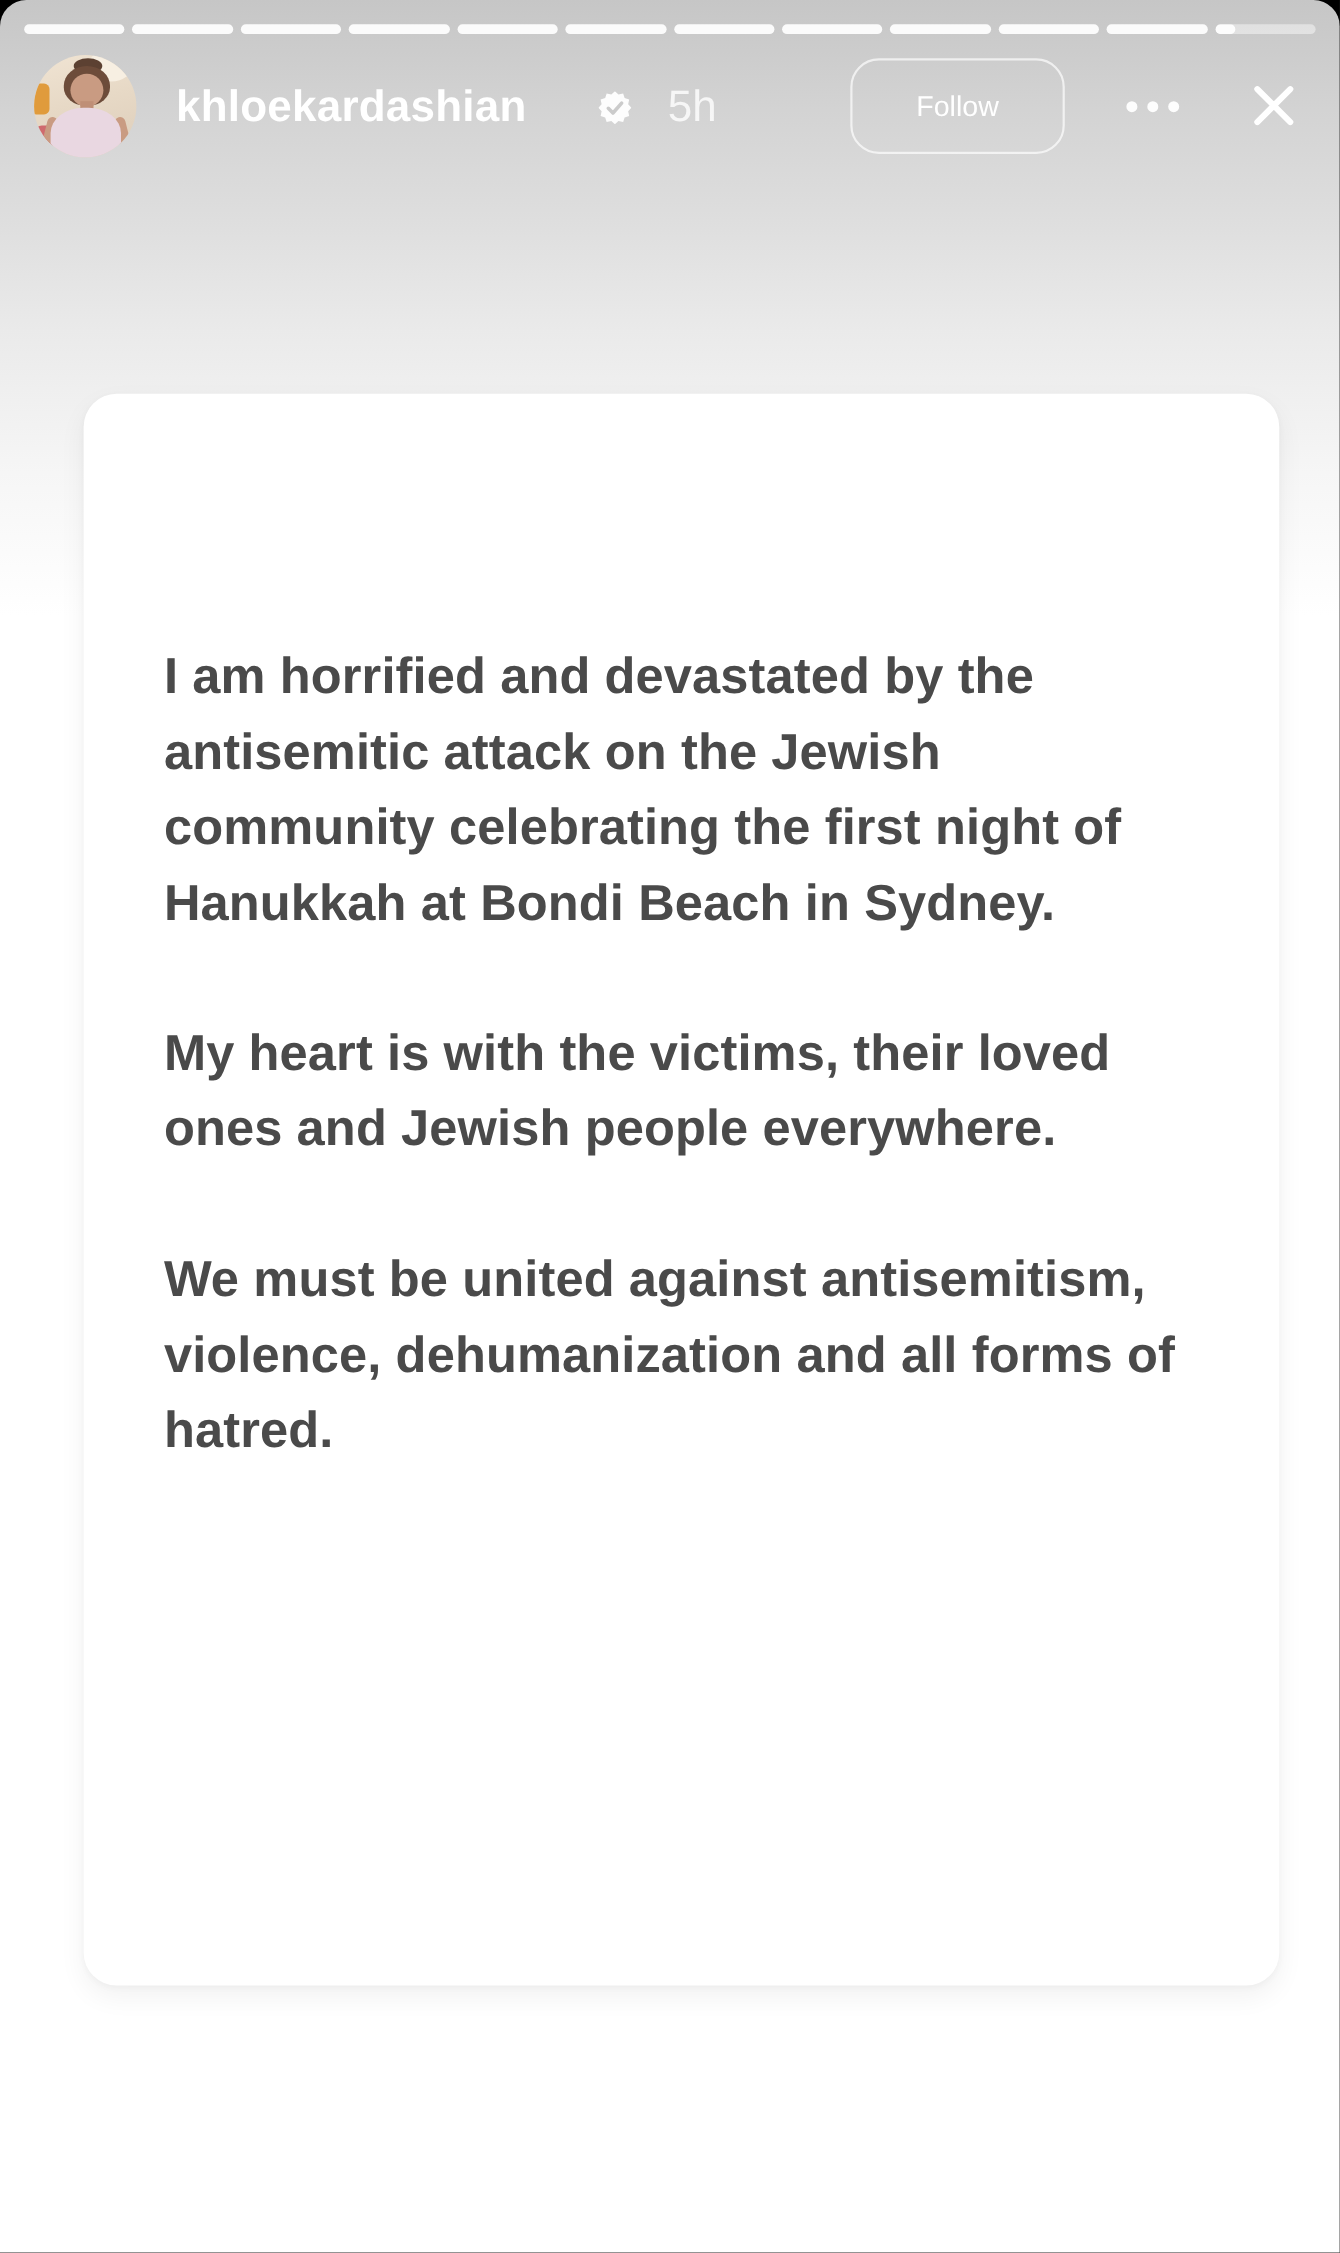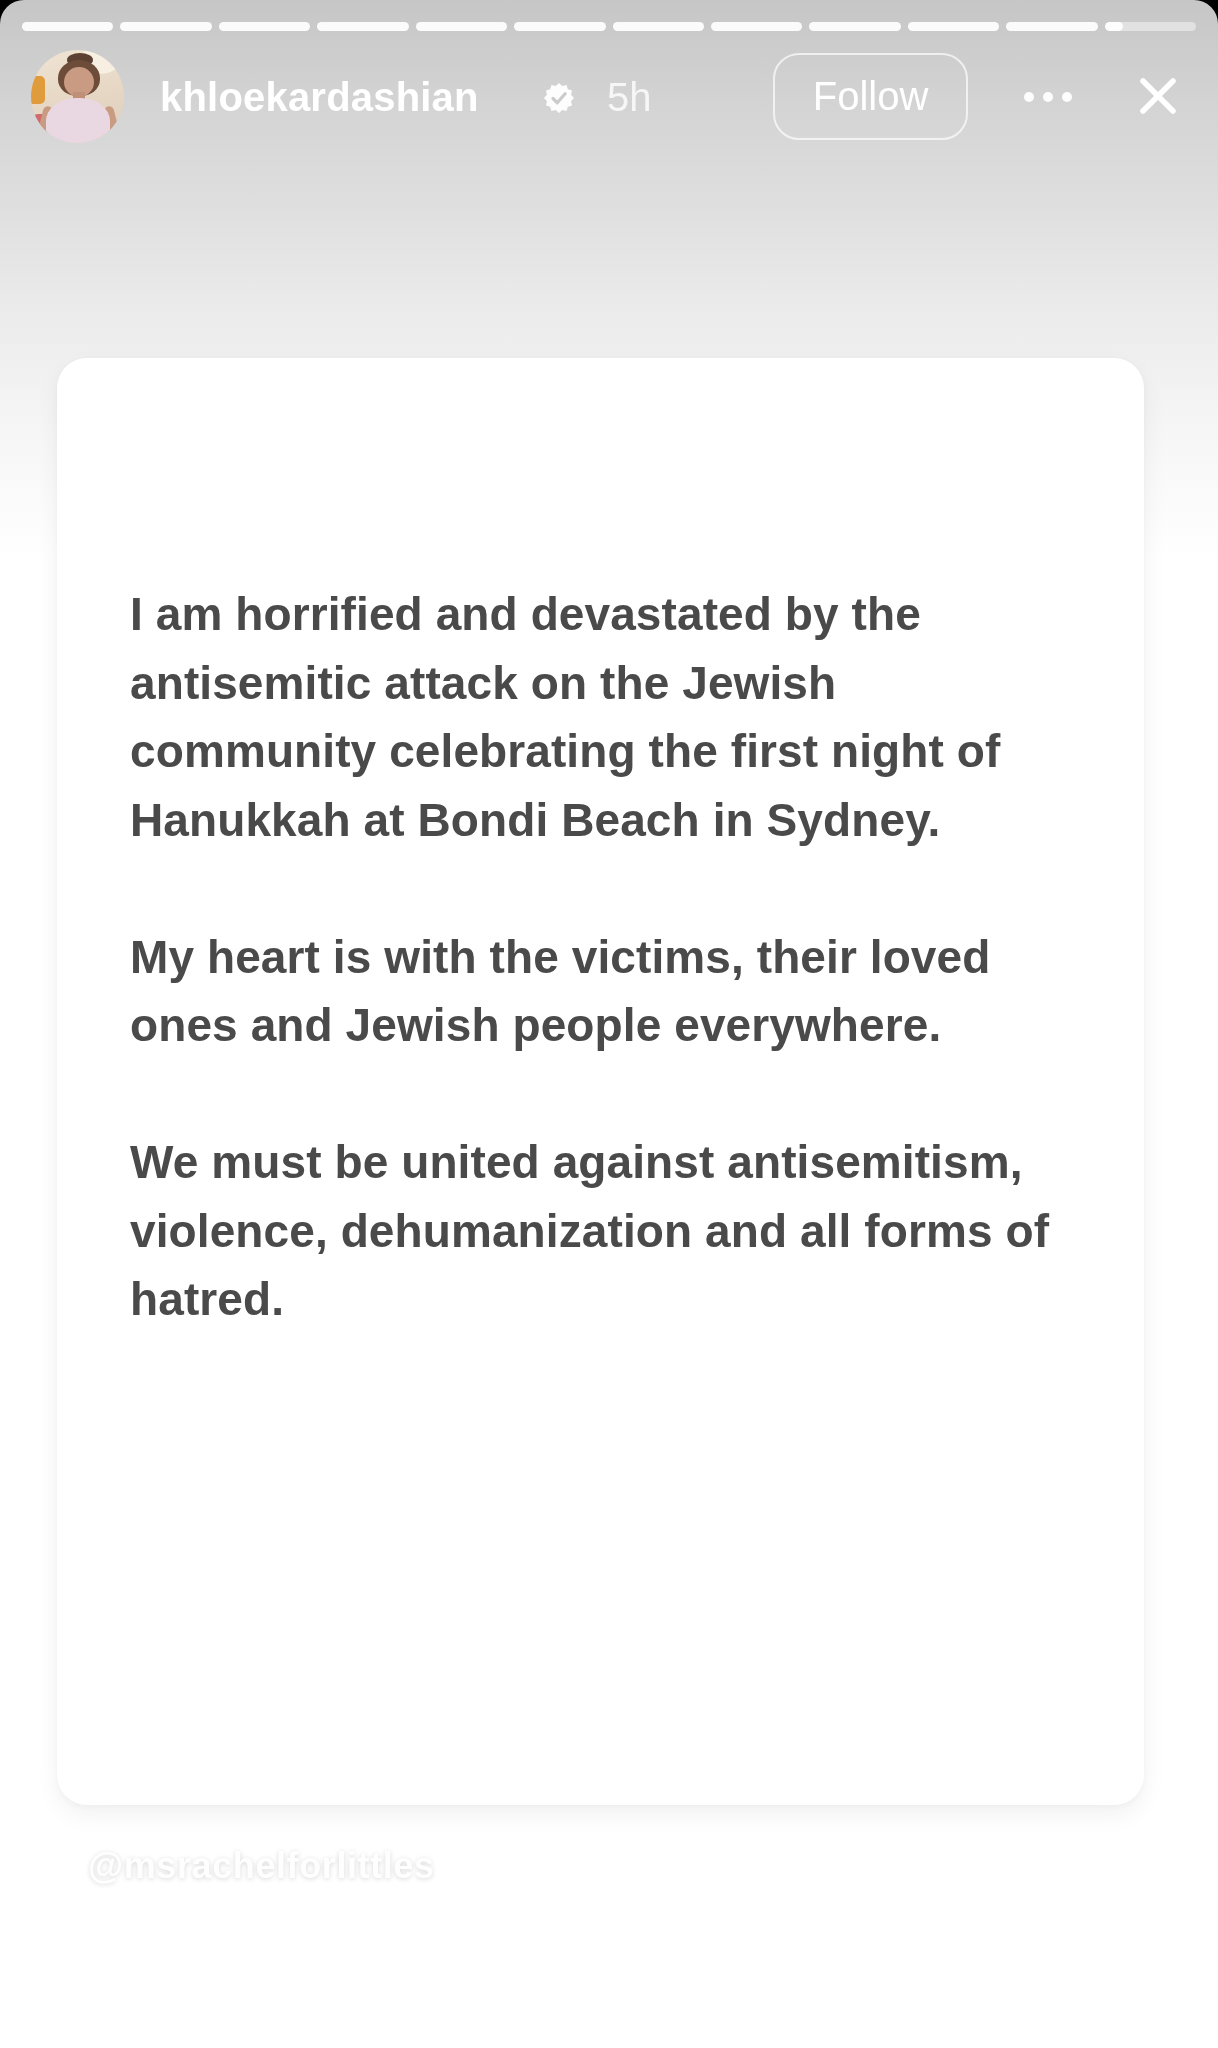--- a/index.html
+++ b/index.html
@@ -25,26 +25,26 @@
   .avatar .ph-hair{position:absolute;left:27px;top:10px;width:42px;height:36px;background:#6d4c3a;border-radius:50% 50% 46% 46%;}
   .avatar .ph-face{position:absolute;left:33px;top:17px;width:30px;height:30px;background:#c99b82;border-radius:50%;}
   .avatar .ph-neck{position:absolute;left:42px;top:42px;width:12px;height:10px;background:#bf8f77;}
   .avatar .ph-shirt{position:absolute;left:15px;top:48px;width:64px;height:50px;background:#e9d7e1;border-radius:46% 46% 28% 28%;}
   .avatar .ph-arm-l{position:absolute;left:9px;top:56px;width:10px;height:34px;background:#c99b82;border-radius:5px;transform:rotate(14deg);}
   .avatar .ph-arm-r{position:absolute;left:76px;top:56px;width:10px;height:34px;background:#c99b82;border-radius:5px;transform:rotate(-14deg);}
   .username{position:absolute;left:160px;top:75px;font-size:40px;line-height:44px;font-weight:700;color:#ffffff;white-space:nowrap;letter-spacing:0.2px;}
   .badge{position:absolute;left:544px;top:83px;width:30px;height:30px;}
   .timestamp{position:absolute;left:607px;top:75px;font-size:40px;line-height:44px;font-weight:400;color:rgba(255,255,255,0.8);}
   .follow-btn{position:absolute;left:773px;top:53px;width:195px;height:87px;border:2px solid rgba(255,255,255,0.68);border-radius:26px;display:flex;align-items:center;justify-content:center;box-sizing:border-box;background:transparent;cursor:pointer;}
-  .follow-btn span{font-size:40px;color:#ffffff;font-weight:400;}
+  .follow-btn span{font-size:26px;color:#ffffff;font-weight:400;}
   .more-btn{position:absolute;left:1017px;top:78px;width:62px;height:38px;display:flex;align-items:center;justify-content:center;gap:9px;cursor:pointer;}
   .more-btn i{width:10px;height:10px;border-radius:50%;background:rgba(255,255,255,0.95);}
   .close-btn{position:absolute;left:1128px;top:66px;width:60px;height:60px;cursor:pointer;}
   
-  .card{position:absolute;left:57px;top:358px;width:1087px;height:1447px;background:#ffffff;border-radius:30px;box-shadow:0 10px 24px rgba(0,0,0,0.055),0 2px 6px rgba(0,0,0,0.03);}
+  .card{position:absolute;left:76px;top:358px;width:1087px;height:1447px;background:#ffffff;border-radius:30px;box-shadow:0 10px 24px rgba(0,0,0,0.055),0 2px 6px rgba(0,0,0,0.03);}
   .card-text{position:absolute;left:73px;top:222px;width:960px;font-size:46px;line-height:68.5px;font-weight:600;color:#4a4a4a;white-space:pre-line;letter-spacing:0.1px;}
   
   .mention{position:absolute;left:88px;top:1845px;font-size:36px;font-weight:600;color:rgba(255,255,255,0.95);text-shadow:0 1px 5px rgba(0,0,0,0.16);letter-spacing:0.6px;}
 </style>
 </head>
 <body>
 
 <div class="story">
 
   <div class="progress-row">
@@ -109,15 +109,14 @@
 Hanukkah at Bondi Beach in Sydney.
 
 My heart is with the victims, their loved
 ones and Jewish people everywhere.
 
 We must be united against antisemitism,
 violence, dehumanization and all forms of
 hatred.</div>
   </div>
 
-  <div class="mention">@msrachelforlittles</div>
 
 </div>
 
 </body></html>

